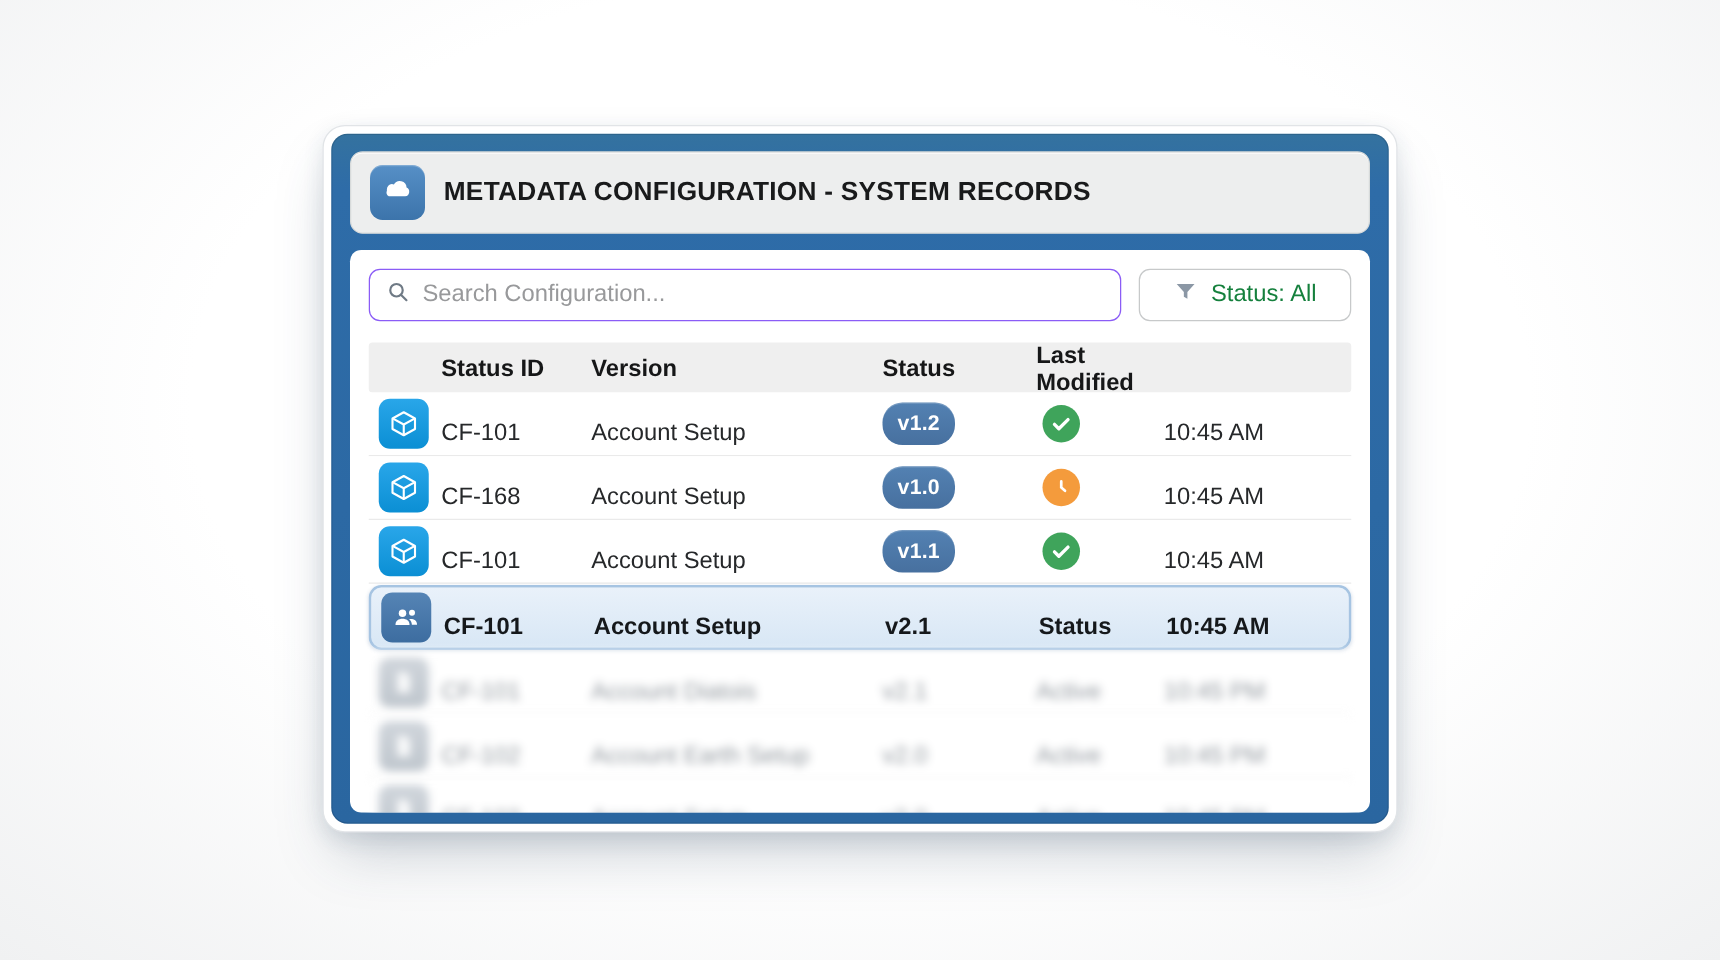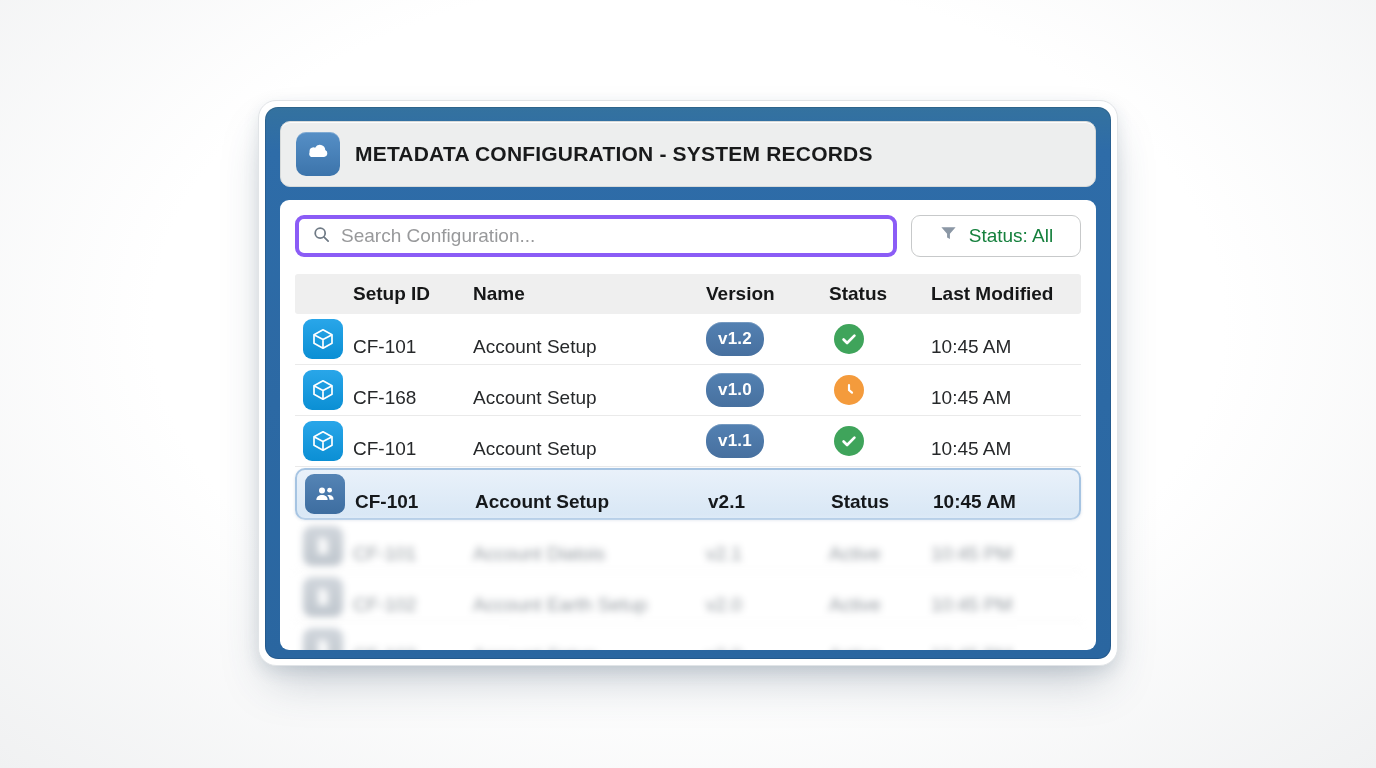--- a/index.html
+++ b/index.html
@@ -42,21 +42,21 @@
 
   
   .content {
     flex:1; min-height:0; background:#ffffff; border-radius:9px;
     padding:15px 15px 0; overflow:hidden;
   }
 
   
   .toolbar { display:flex; gap:14px; margin-bottom:17px; }
   .search-box {
-    flex:1; height:42px; border:4px solid #8b5cf6; border-radius:9px;
+    flex:1; height:42px; border:1px solid #8b5cf6; border-radius:9px;
     display:flex; align-items:center; gap:9px; padding:0 12px; background:#fff;
   }
   .search-box input {
     flex:1; border:none; outline:none; font-size:19px; color:#3a3d40;
     font-family:inherit; background:transparent;
   }
   .search-box input::placeholder { color:#98999b; }
   .filter-btn {
     width:170px; height:42px; border:1px solid #c7c9ca; border-radius:9px;
     background:#fff; display:flex; align-items:center; justify-content:center;
@@ -144,22 +144,21 @@
             <svg width="19" height="19" viewBox="0 0 24 24">
                 <path fill="#8b97a5" d="M3 4h18l-7.2 8.2V19l-3.6-2V12.2z"></path>
               </svg>
           </span>
           <span>Status: All</span>
         </button>
       </div>
 
       <div class="thead grid-cols">
         <span></span>
-        <span>Setup ID</span>
-        <span>Name</span>
+        <span>Status ID</span>
         <span>Version</span>
         <span>Status</span>
         <span>Last Modified</span>
       </div>
 
       <div class="trow grid-cols">
         <span class="row-icon blue">
           <svg width="24" height="24" viewBox="0 0 24 24" fill="none" stroke="#fff" stroke-width="1.7" stroke-linejoin="round">
               <path d="M21 16.2V7.8L12 2.8 3 7.8v8.4l9 5z"></path>
               <path d="M3.4 7.9 12 12.6l8.6-4.7M12 12.6V21.1"></path>

